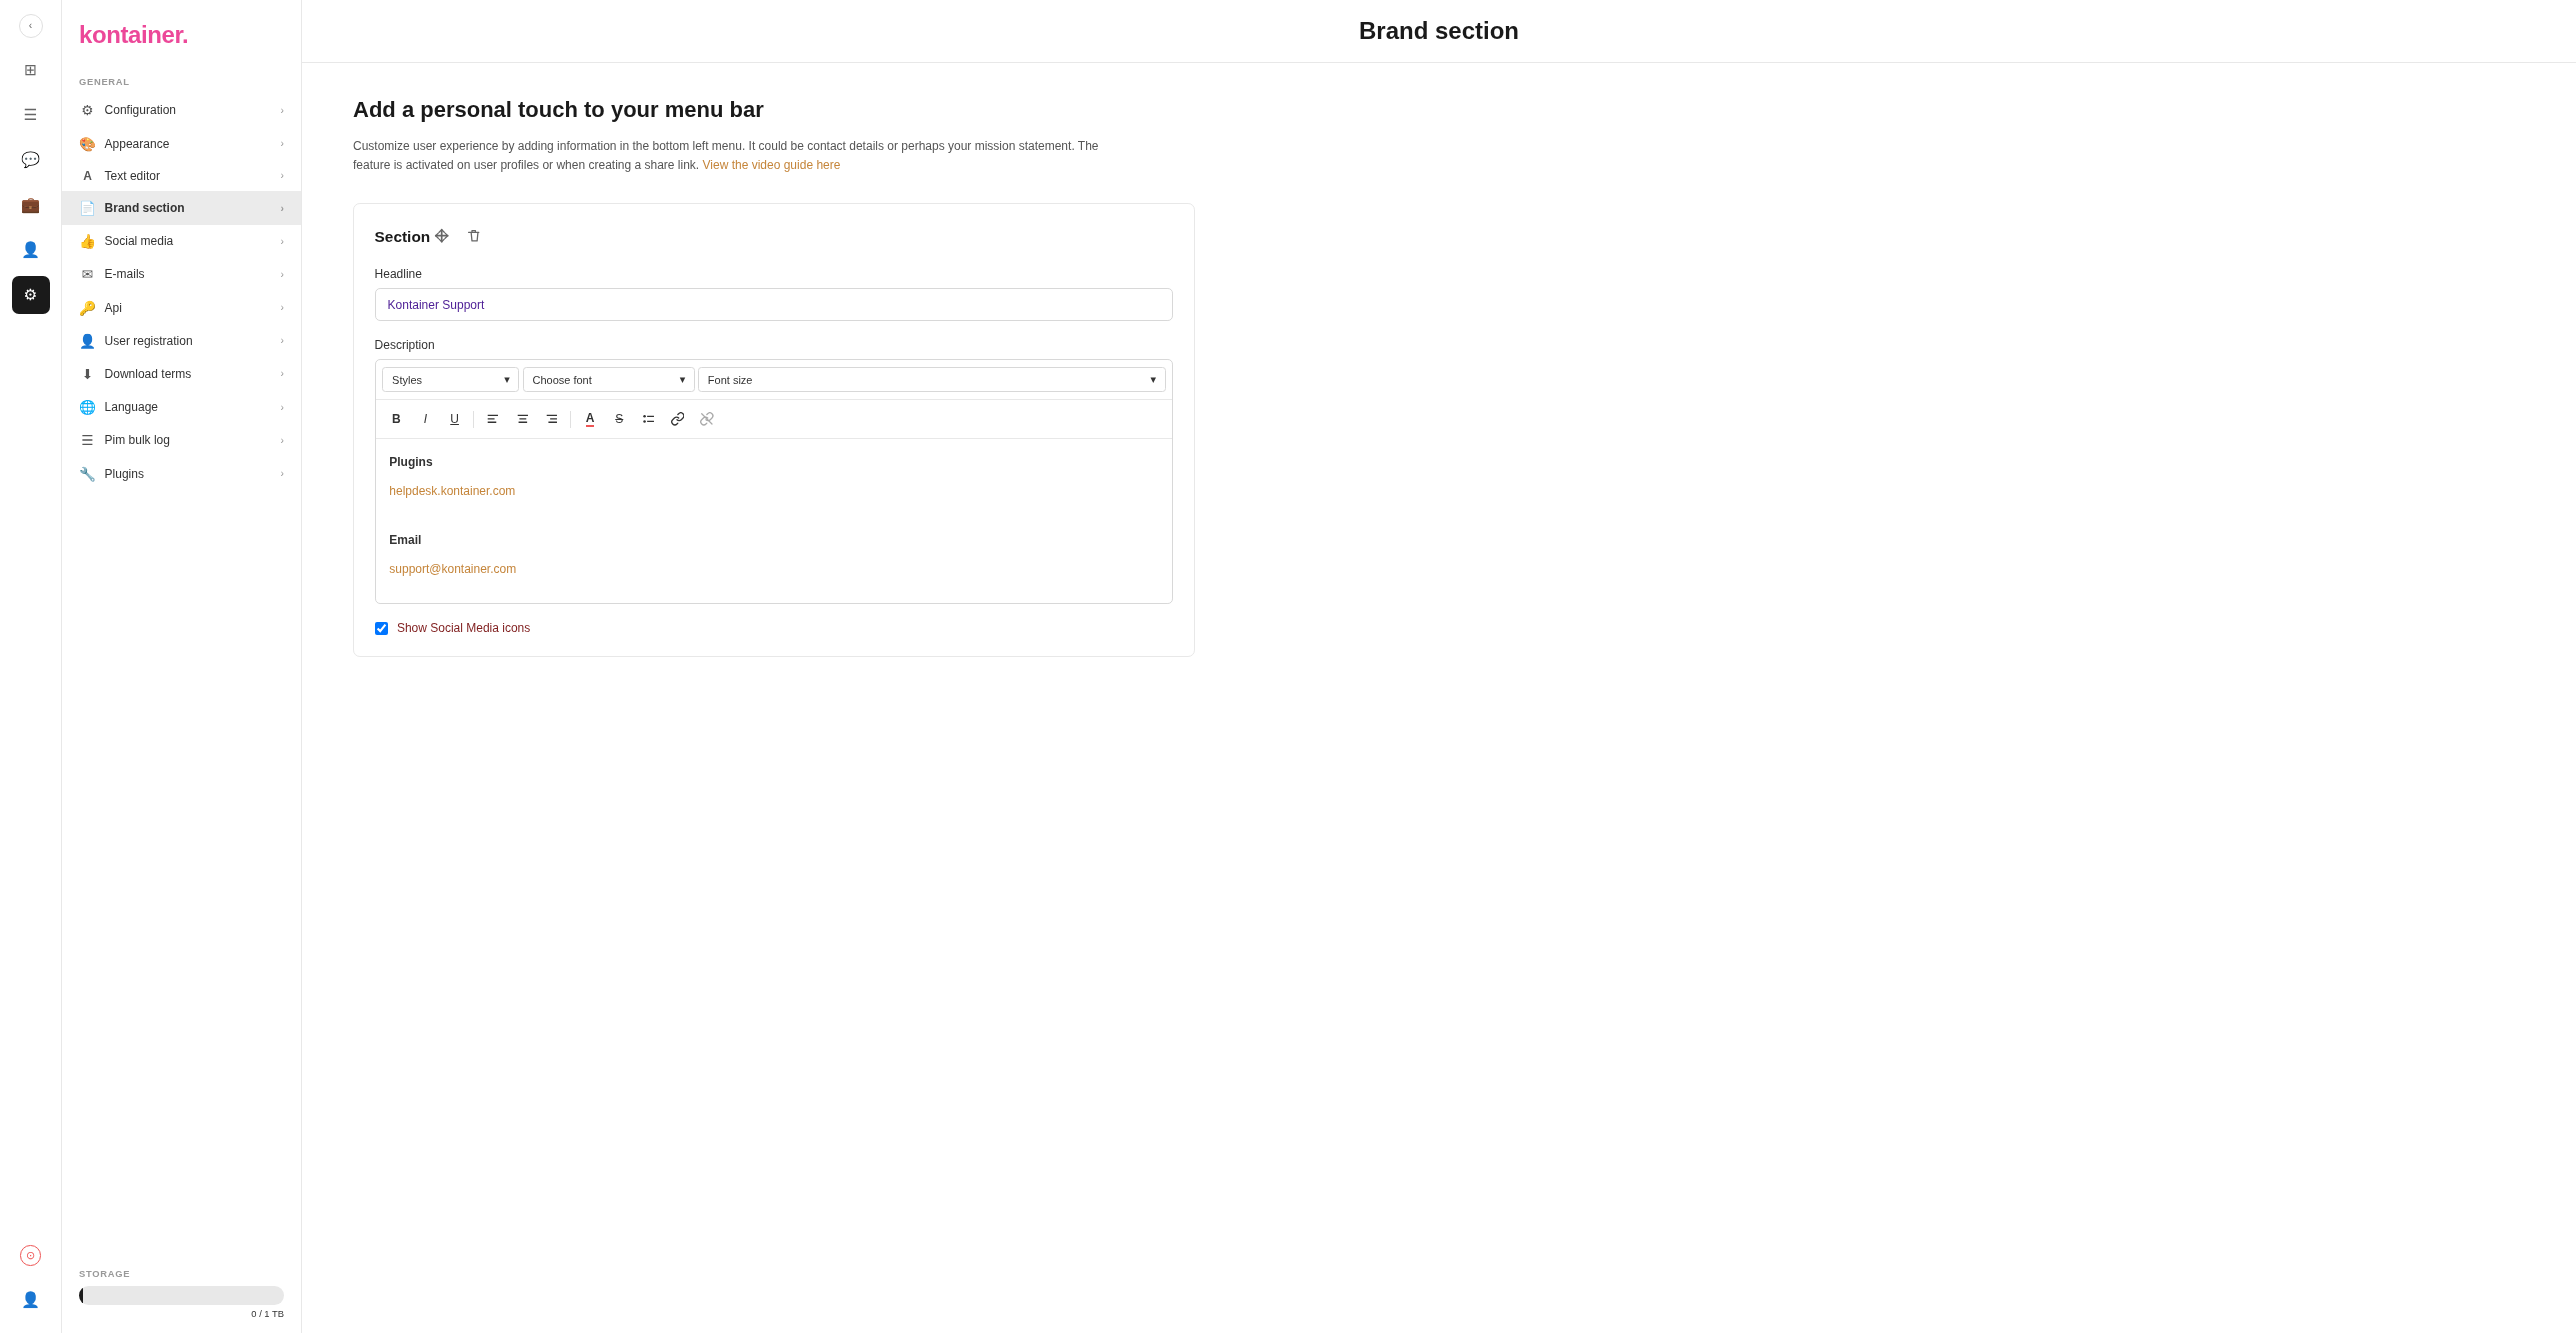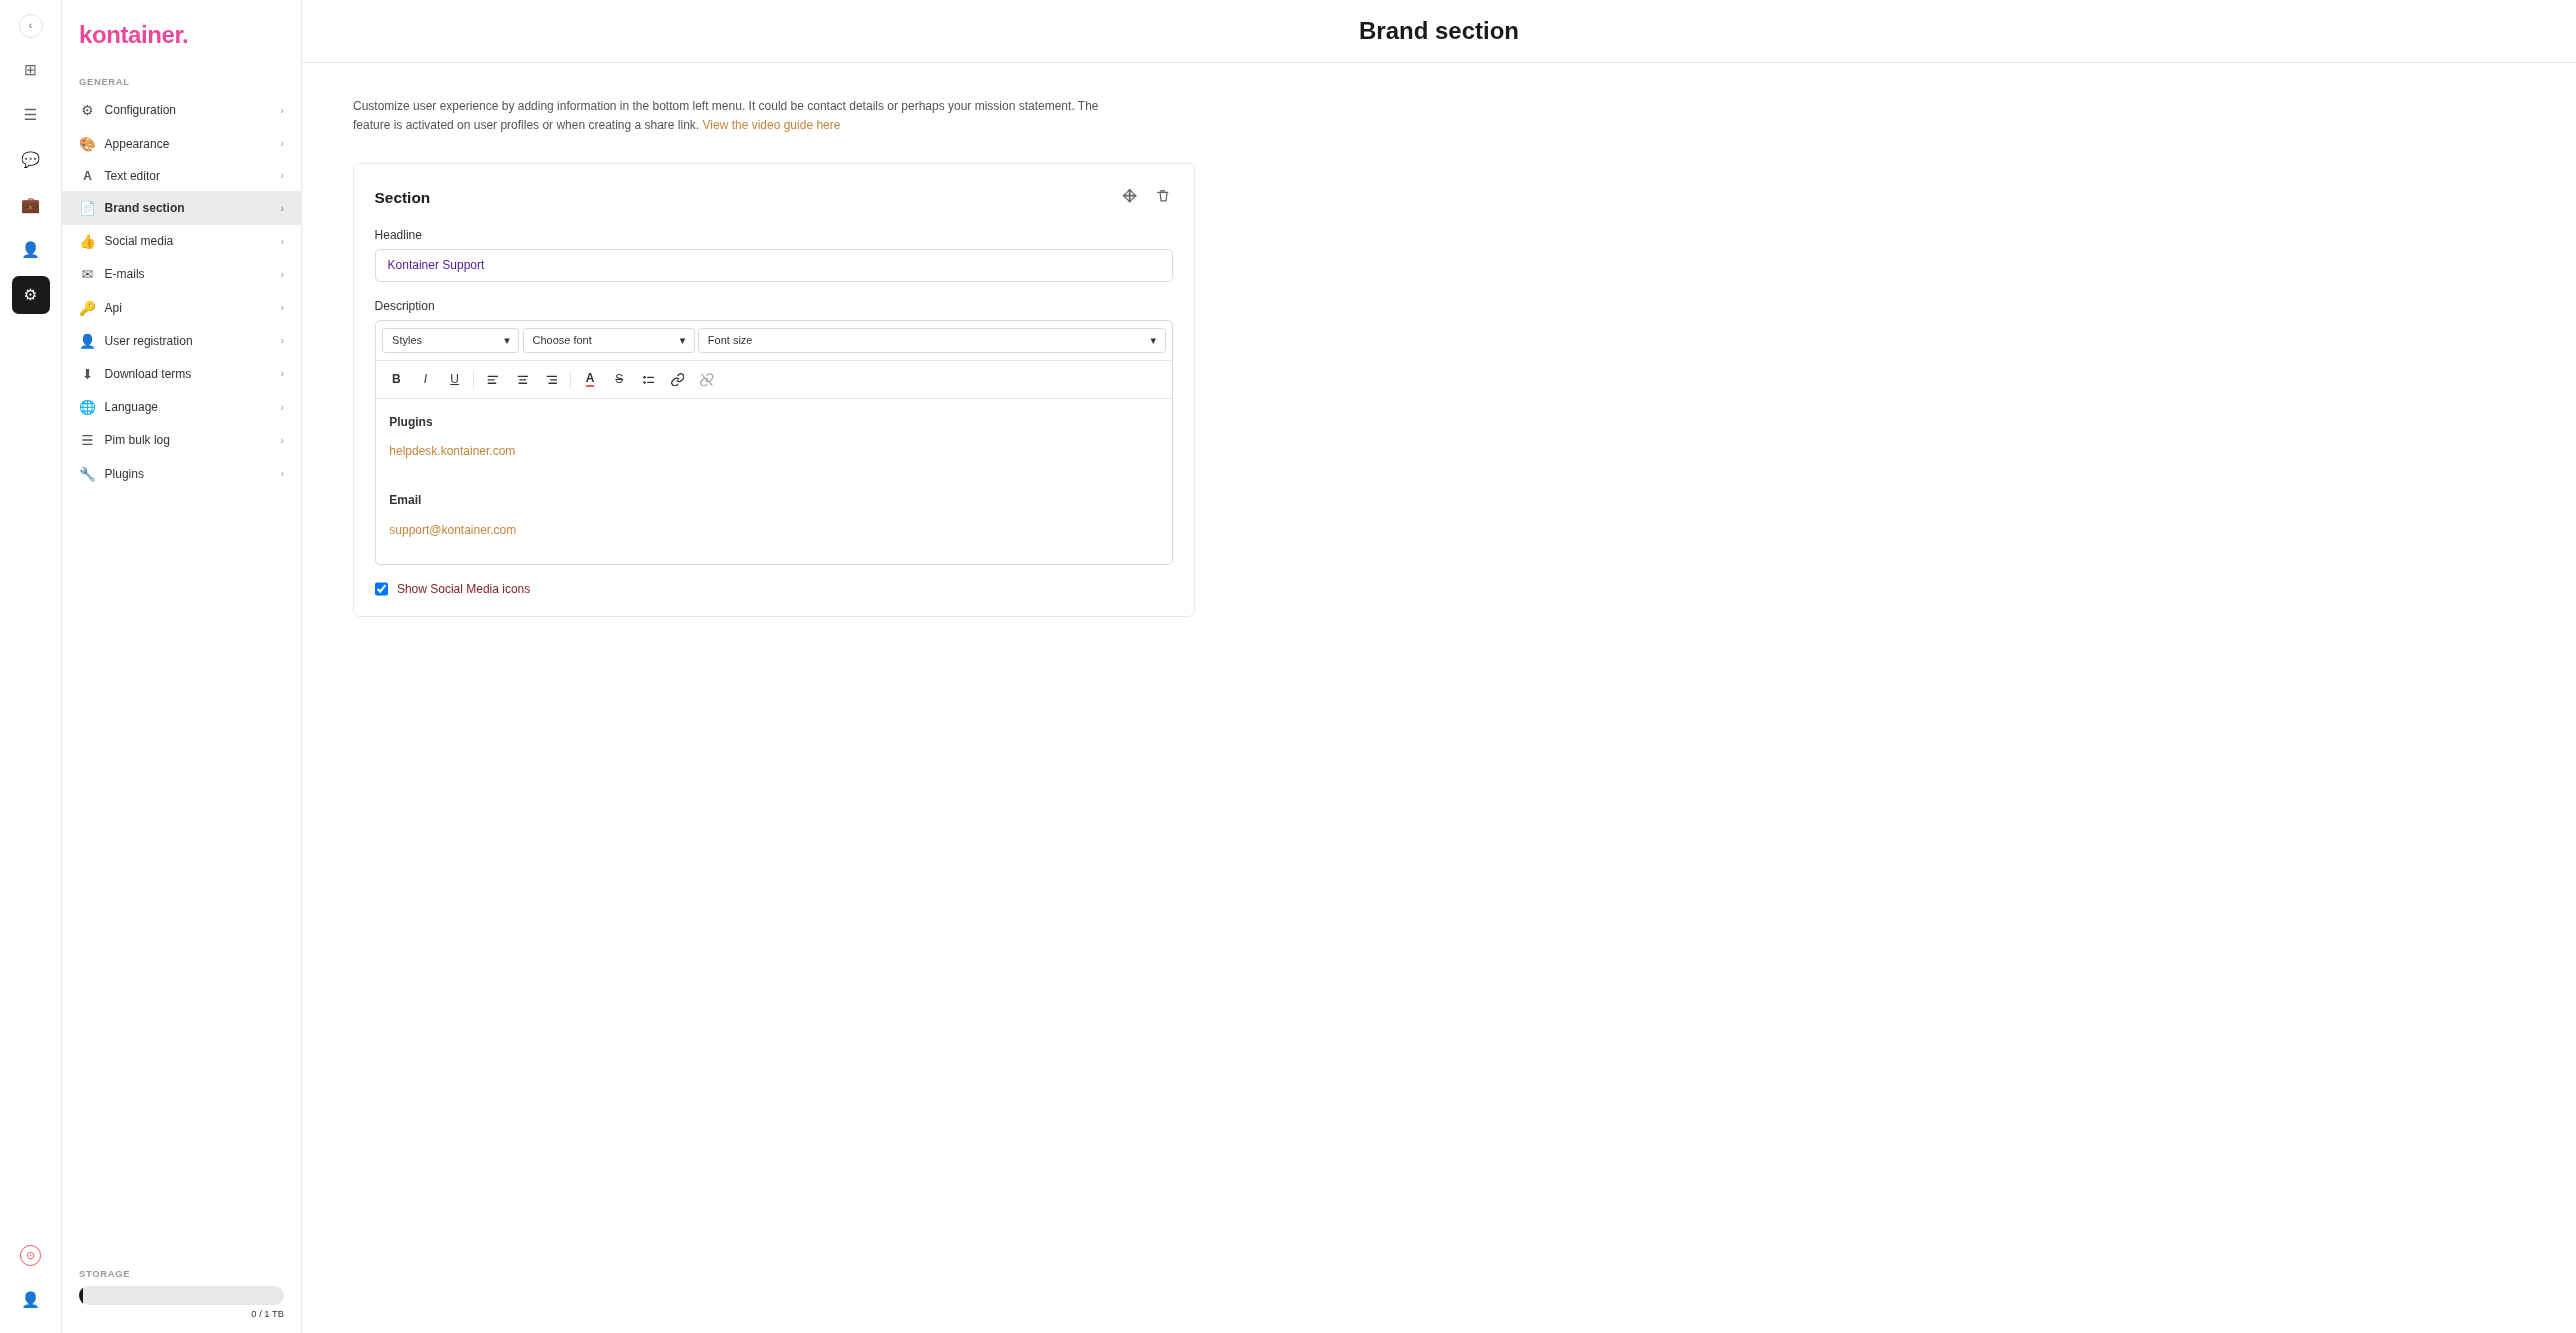--- a/index.html
+++ b/index.html
@@ -154,21 +154,21 @@
       border: 0.9px solid #e8e8e8;
       border-radius: 6.9px;
       padding: 20.6px;
       margin-bottom: 20.6px;
       background: #fff;
       position: relative;
     }
     .section-card-header {
       display: flex;
       align-items: center;
-      justify-content: space-between;
+      justify-content: flex-start;
       margin-bottom: 17px;
     }
     .section-card-title {
       font-size: 15.4px;
       font-weight: 600;
       color: #1a1a1a;
     }
     .section-card-actions {
       display: flex;
       gap: 10.3px;
@@ -398,20 +398,21 @@
     </div>
     <div class="storage-text">0 / 1 TB</div>
   </div>
 </div>
 
 <div class="main-content">
   <div class="main-header">
     <h1>Brand section</h1>
   </div>
   <div class="main-body">
+    <div class="page-subtitle">Add a personal touch to your menu bar</div>
     <div class="page-description">
       <span>Customize user experience by adding information in the bottom left menu. It could be contact details or perhaps your mission statement. The feature is activated on user profiles or when creating a share link.</span>
       <a href="#">View the video guide here</a>
     </div>
 
     <div class="section-card">
       <div class="section-card-header">
         <span class="section-card-title">Section</span>
         <div class="section-card-actions">
           <button title="Move">

